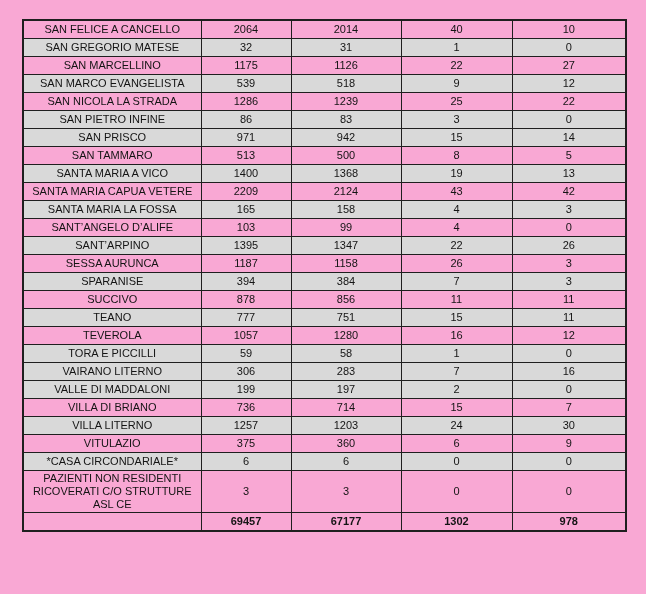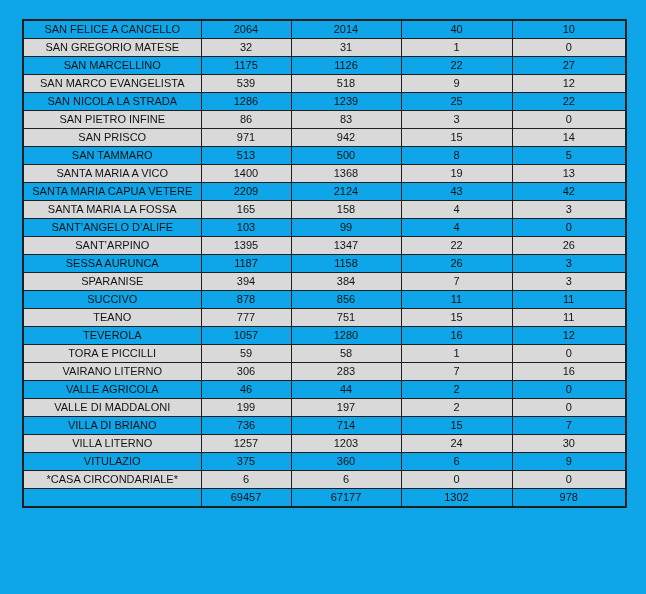--- a/index.html
+++ b/index.html
@@ -5,21 +5,21 @@
   html, body {
     margin: 0;
     padding: 0;
     background: #ffffff;
     font-family: "Liberation Sans", sans-serif;
   }
   .page {
     position: relative;
     width: 646px;
     height: 594px;
-    background: #0ea5e9;
+    background: #f9a8d4;
     overflow: hidden;
   }
   .table-wrap {
     position: absolute;
     left: 22px;
     top: 19px;
   }
   table.asl {
     border-collapse: collapse;
     table-layout: fixed;
@@ -35,21 +35,21 @@
     color: var(--text, #141414);
     padding: 1px 2px;
     height: 15px;
     overflow: hidden;
     word-wrap: break-word;
   }
   tr.shaded td {
     background: var(--shade, #d9d9d9);
   }
   tr.totals td {
-    font-weight: normal;
+    font-weight: bold;
   }
 </style>
 </head>
 <body style="background: rgb(255, 255, 255);">
 
 <div class="page">
   <div class="table-wrap">
     <table class="asl">
       <colgroup>
         <col style="width:178px">
@@ -192,27 +192,20 @@
             <td>1</td>
             <td>0</td>
           </tr>
           <tr class="shaded">
             <td>VAIRANO LITERNO</td>
             <td>306</td>
             <td>283</td>
             <td>7</td>
             <td>16</td>
           </tr>
-          <tr>
-            <td>VALLE AGRICOLA</td>
-            <td>46</td>
-            <td>44</td>
-            <td>2</td>
-            <td>0</td>
-          </tr>
           <tr class="shaded">
             <td>VALLE DI MADDALONI</td>
             <td>199</td>
             <td>197</td>
             <td>2</td>
             <td>0</td>
           </tr>
           <tr>
             <td>VILLA DI BRIANO</td>
             <td>736</td>
@@ -231,20 +224,27 @@
             <td>VITULAZIO</td>
             <td>375</td>
             <td>360</td>
             <td>6</td>
             <td>9</td>
           </tr>
           <tr class="shaded">
             <td>*CASA CIRCONDARIALE*</td>
             <td>6</td>
             <td>6</td>
+            <td>0</td>
+            <td>0</td>
+          </tr>
+          <tr>
+            <td>PAZIENTI NON RESIDENTI RICOVERATI C/O STRUTTURE ASL CE</td>
+            <td>3</td>
+            <td>3</td>
             <td>0</td>
             <td>0</td>
           </tr>
           <tr class="totals">
             <td></td>
             <td>69457</td>
             <td>67177</td>
             <td>1302</td>
             <td>978</td>
           </tr>

